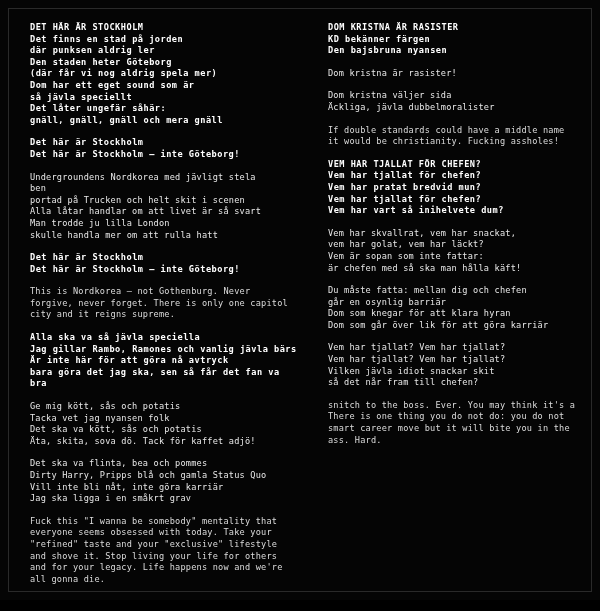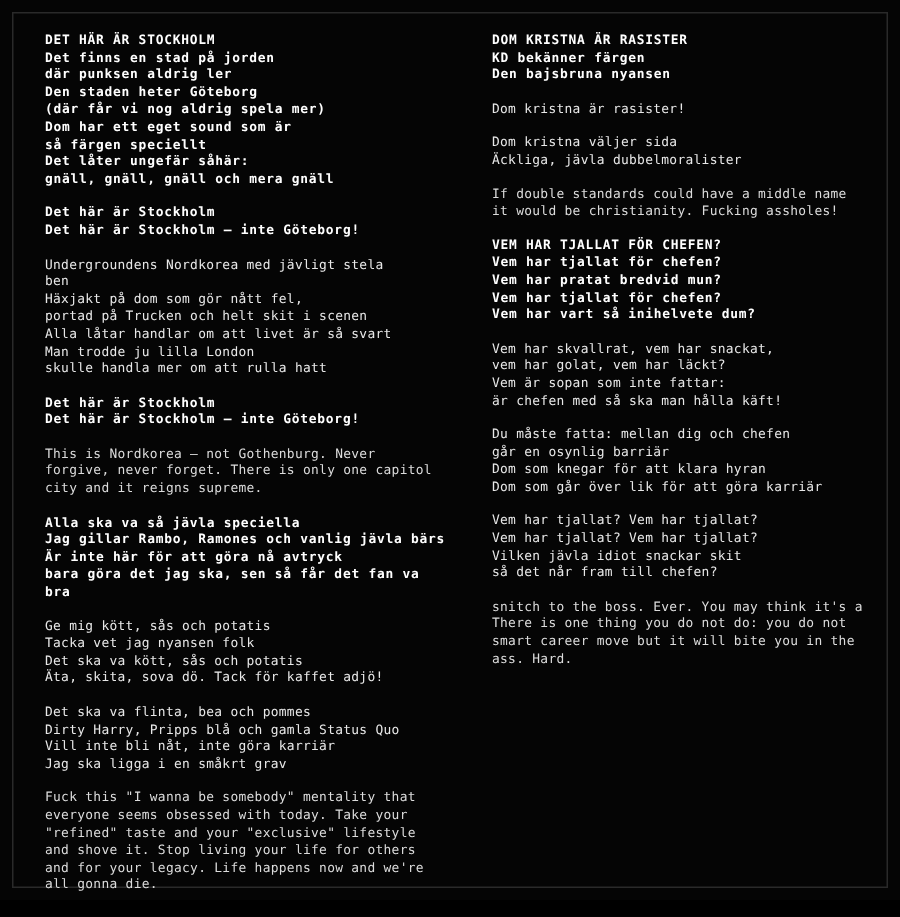--- a/index.html
+++ b/index.html
@@ -74,32 +74,31 @@
   <div class="frame"></div>
   <div class="columns">
     <div class="col left">
         <div class="block heading">
           <div class="line">DET HÄR ÄR STOCKHOLM</div>
           <div class="line">Det finns en stad på jorden</div>
           <div class="line">där punksen aldrig ler</div>
           <div class="line">Den staden heter Göteborg</div>
           <div class="line">(där får vi nog aldrig spela mer)</div>
           <div class="line">Dom har ett eget sound som är</div>
-          <div class="line">så färgen speciellt</div>
+          <div class="line">så jävla speciellt</div>
           <div class="line">Det låter ungefär såhär:</div>
           <div class="line">gnäll, gnäll, gnäll och mera gnäll</div>
         </div>
         <div class="block heading">
           <div class="line">Det här är Stockholm</div>
           <div class="line">Det här är Stockholm – inte Göteborg!</div>
         </div>
         <div class="block plain">
           <div class="line">Undergroundens Nordkorea med jävligt stela</div>
           <div class="line">ben</div>
-          <div class="line">Häxjakt på dom som gör nått fel,</div>
           <div class="line">portad på Trucken och helt skit i scenen</div>
           <div class="line">Alla låtar handlar om att livet är så svart</div>
           <div class="line">Man trodde ju lilla London</div>
           <div class="line">skulle handla mer om att rulla hatt</div>
         </div>
         <div class="block heading">
           <div class="line">Det här är Stockholm</div>
           <div class="line">Det här är Stockholm – inte Göteborg!</div>
         </div>
         <div class="block italic">

